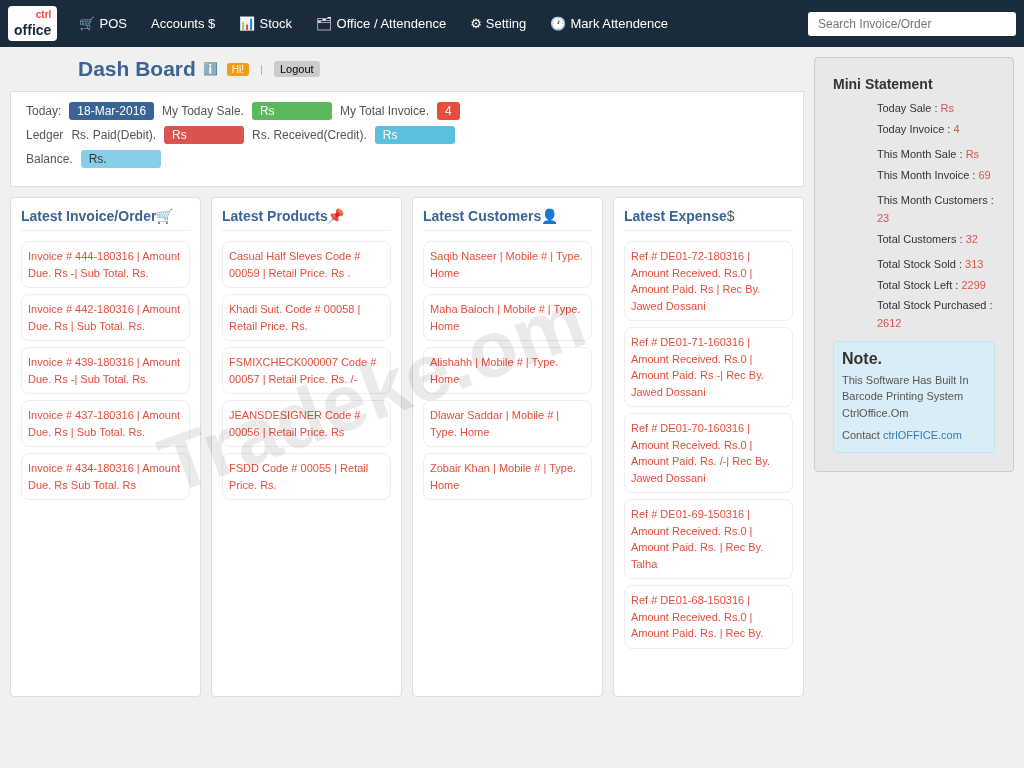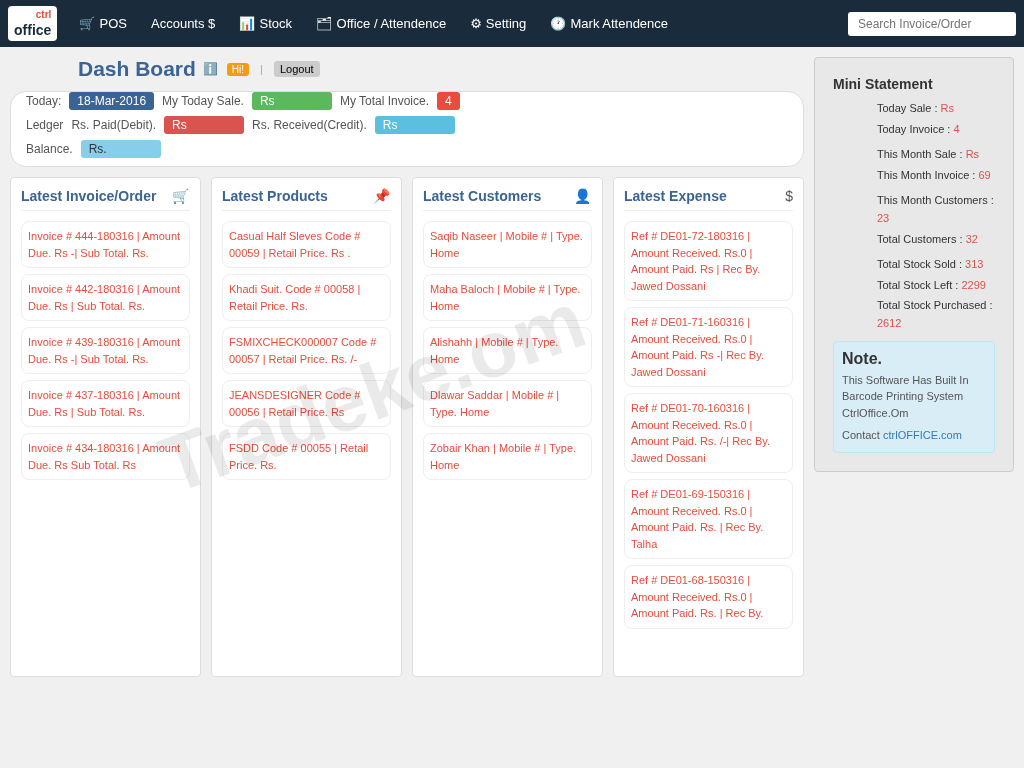--- a/index.html
+++ b/index.html
@@ -34,21 +34,21 @@
       display: flex;
       align-items: center;
       gap: 4px;
       white-space: nowrap;
     }
     .nav-search {
       margin-left: auto;
       padding: 5px 10px;
       border: none;
       border-radius: 3px;
-      width: 168px;
+      width: 208px;
       font-size: 12px;
     }
 
     
     .main-content {
       display: flex;
       padding: 10px;
       gap: 10px;
     }
     .left-panel { flex: 1; }
@@ -75,22 +75,22 @@
       padding: 2px 6px;
       border-radius: 3px;
       cursor: pointer;
       font-size: 11px;
     }
 
     
     .info-bar {
       background: white;
       border: 1px solid #ddd;
-      border-radius: 16px;
-      padding: 0 15px;
+      border-radius: 0;
+      padding: 10px 15px;
       margin-bottom: 10px;
     }
     .info-row {
       display: flex;
       align-items: center;
       gap: 8px;
       margin-bottom: 6px;
       flex-wrap: wrap;
     }
     .info-row:last-child { margin-bottom: 8px; }
@@ -111,21 +111,20 @@
     .panel {
       background: white;
       border: 1px solid #ddd;
       border-radius: 4px;
       padding: 10px;
       min-height: 500px;
     }
     .panel-header {
       display: flex;
       align-items: center;
-      justify-content: space-between;
       margin-bottom: 10px;
       padding-bottom: 6px;
       border-bottom: 1px solid #eee;
     }
     .panel-title { color: #3a6496; font-size: 14px; font-weight: bold; }
     .panel-icon { color: #555; font-size: 14px; }
 
     
     .panel-item {
       border: 1px solid #eee;

